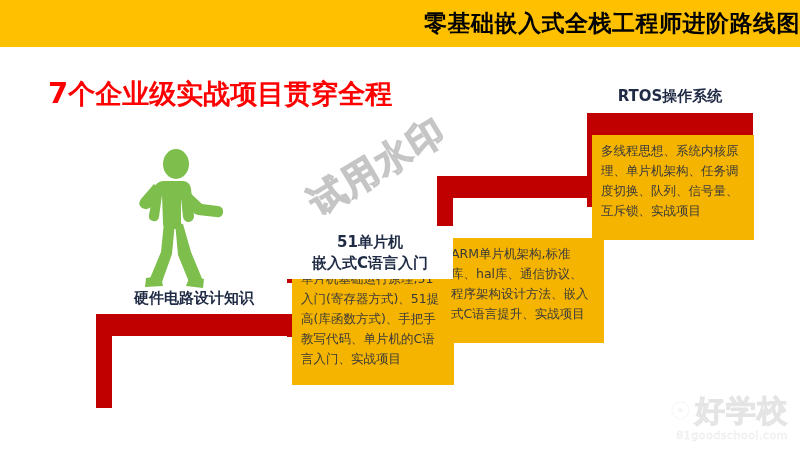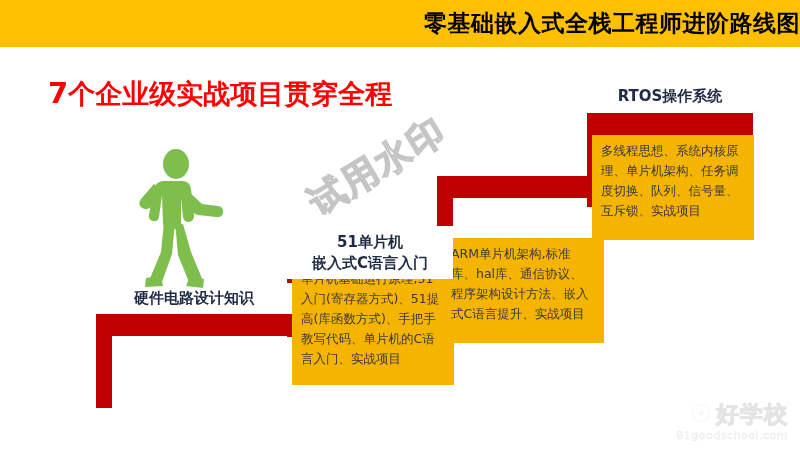--- a/index.html
+++ b/index.html
@@ -134,21 +134,21 @@
     align-items: center;
     justify-content: flex-end;
     gap: 4px;
   }
   .wm-logo-mark {
     font-size: 24px;
     color: rgba(245,245,245,0.9);
     line-height: 1;
   }
   .wm-logo-text {
-    font-size: 23px;
+    font-size: 30px;
     font-weight: bold;
     color: rgba(252,252,252,0.92);
     -webkit-text-stroke: 1px rgba(225,225,225,0.9);
     letter-spacing: 1px;
     line-height: 1;
   }
   .wm-logo-url {
     font-size: 11px;
     color: rgba(250,250,250,0.9);
     -webkit-text-stroke: 0.4px rgba(228,228,228,0.8);

